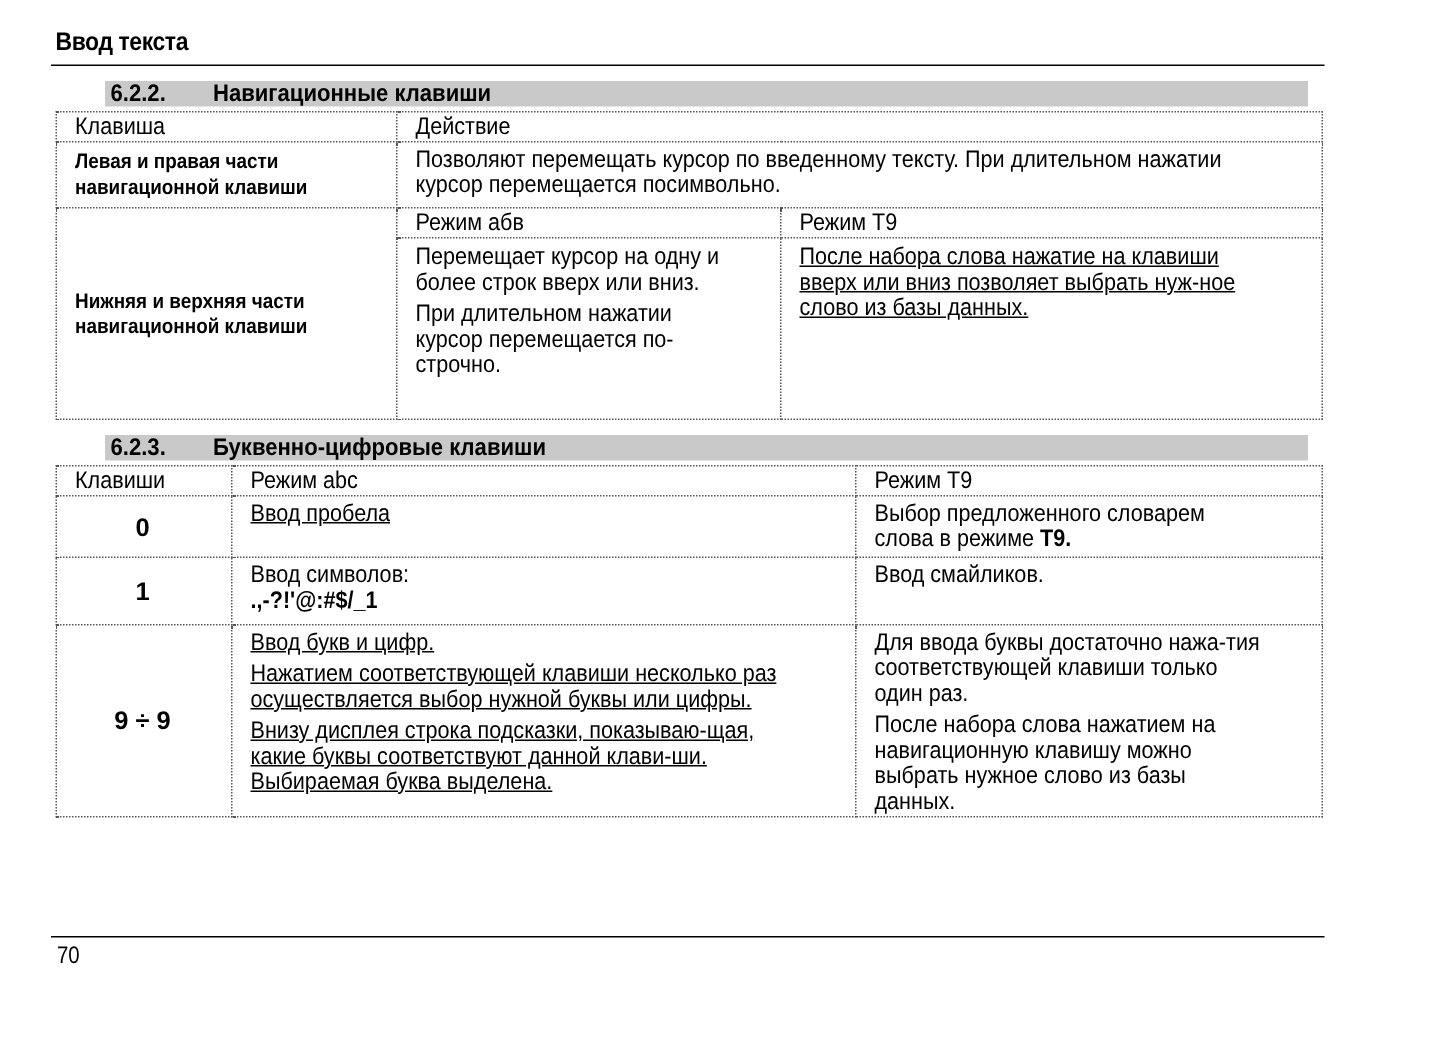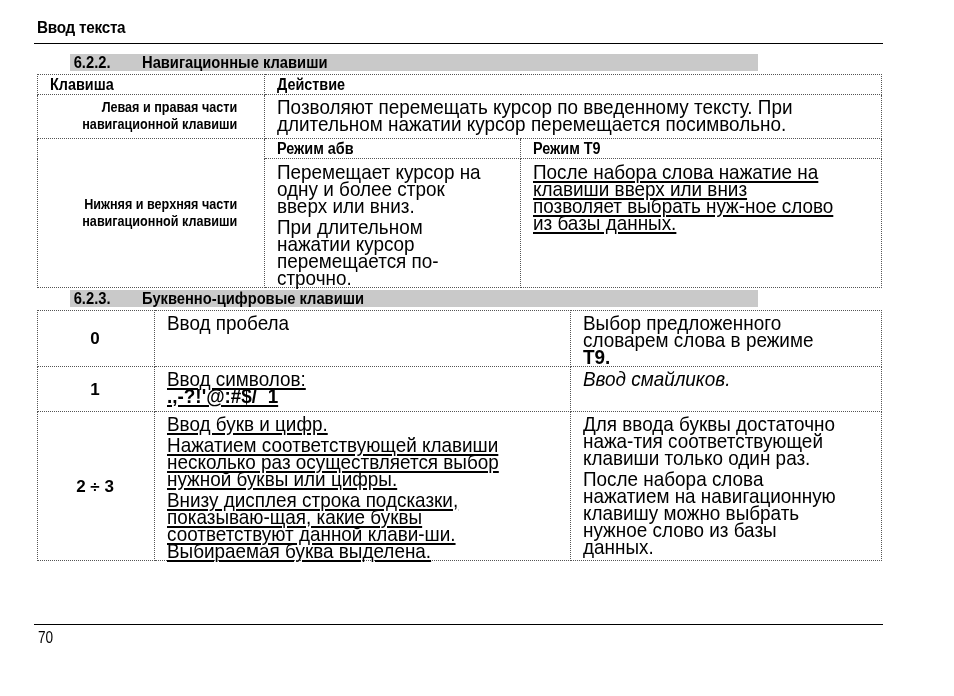--- a/index.html
+++ b/index.html
@@ -1,29 +1,29 @@
 <!DOCTYPE html>
 <html><head>
 <meta charset="utf-8">
 <style>
   html, body { margin:0; padding:0; background:#fff; }
   body { width:954px; height:696px; position:relative; overflow:hidden;
          font-family:"Liberation Sans", sans-serif; color:#000; }
   .chapter-title { position:absolute; left:37px; top:18px; font-size:17px; font-weight:bold;
          letter-spacing:-0.3px; transform:scaleX(0.9); transform-origin:left top; }
   .rule { position:absolute; left:34px; width:849px; height:0; border-top:1.5px solid #000; }
-  .section-bar { position:absolute; left:70px; width:688px; height:17px; background:#c9c9c9;
+  .section-bar { position:absolute; left:70px; width:802px; height:17px; background:#c9c9c9;
          font-size:16px; font-weight:bold; line-height:17px; }
   .section-bar .num { display:inline-block; width:68px; padding-left:4px; }
   .section-bar span { display:inline-block; transform:scaleX(0.92); transform-origin:left center; }
   .sq { transform:scaleX(0.9); transform-origin:left top; display:block; }
   table { position:absolute; border-collapse:collapse; table-layout:fixed; }
-  td { border:1px dotted #555; vertical-align:top; padding:1px 6px 1px 12px; font-size:21px; line-height:17px; }
-  td.hdr { font-weight:bold; font-size:16px; padding-top:1px; padding-bottom:1px; }
-  td.keycell { font-weight:bold; font-size:14px; line-height:17px; vertical-align:middle;text-align:right; }
+  td { border:1px dotted #555; vertical-align:top; padding:1px 6px 1px 12px; font-size:16px; line-height:17px; }
+  td.hdr { font-weight:normal; font-size:16px; padding-top:1px; padding-bottom:1px; }
+  td.keycell { font-weight:bold; font-size:14px; line-height:17px; vertical-align:middle; }
   td.keycell.top { vertical-align:top; padding-top:4px; }
   td.num { text-align:center; vertical-align:middle; font-weight:bold; font-size:17px; padding-left:4px; }
   p { margin:0 0 4px 0; }
   p:last-child { margin-bottom:0; }
   .t1 { left:37px; top:74px; width:844px; }
   .t2 { left:37px; top:310px; width:844px; }
   .footer-num { position:absolute; left:38px; top:629px; font-size:16px; transform:scaleX(0.85); transform-origin:left top; }
   .bold { font-weight:bold; }
 </style>
 </head>
@@ -86,41 +86,52 @@
   <span class="num">6.2.3.</span><span>Буквенно-цифровые клавиши</span>
 </div>
 
 <table class="t2">
   <colgroup>
       <col style="width:117px">
       <col style="width:416px">
       <col style="width:311px">
     </colgroup>
   <tbody>
+      <tr>
+    <td class="hdr" style="padding-left:12px;">
+          <span class="sq">Клавиши</span>
+        </td>
+    <td class="hdr">
+          <span class="sq">Режим abc</span>
+        </td>
+    <td class="hdr">
+          <span class="sq">Режим T9</span>
+        </td>
+  </tr>
   <tr>
     <td class="num" style="height:38px;"><span>0</span></td>
-    <td style="padding-top:3px;">
+    <td style="padding-top:3px;text-decoration:underline;">
           <span class="sq">Ввод пробела</span>
         </td>
     <td style="padding-top:3px;">
           <span class="sq"><span>Выбор предложенного словарем слова в режиме </span><span class="bold">T9.</span></span>
         </td>
   </tr>
   <tr>
     <td class="num" style="height:42px;"><span>1</span></td>
-    <td style="padding-top:3px;text-decoration:underline;">
+    <td style="padding-top:3px;">
       <span class="sq">Ввод символов:</span>
       <span class="sq bold">.,-?!'@:#$/_1</span>
     </td>
-    <td style="padding-top:3px;font-style:italic;">
+    <td style="padding-top:3px;">
           <span class="sq">Ввод смайликов.</span>
         </td>
   </tr>
   <tr>
-    <td class="num"><span>2 ÷ 3</span></td>
+    <td class="num"><span>9 ÷ 9</span></td>
     <td style="padding-top:3px;padding-bottom:1px;text-decoration:underline;">
       <p class="sq">Ввод букв и цифр.</p>
       <p class="sq">Нажатием соответствующей клавиши несколько раз осуществляется выбор нужной буквы или цифры.</p>
       <p class="sq">Внизу дисплея строка подсказки, показываю-щая, какие буквы соответствуют данной клави-ши. Выбираемая буква выделена.</p>
     </td>
     <td style="padding-top:3px;">
       <p class="sq">Для ввода буквы достаточно нажа-тия соответствующей клавиши только один раз.</p>
       <p class="sq">После набора слова нажатием на навигационную клавишу можно выбрать нужное слово из базы данных.</p>
     </td>
   </tr>

